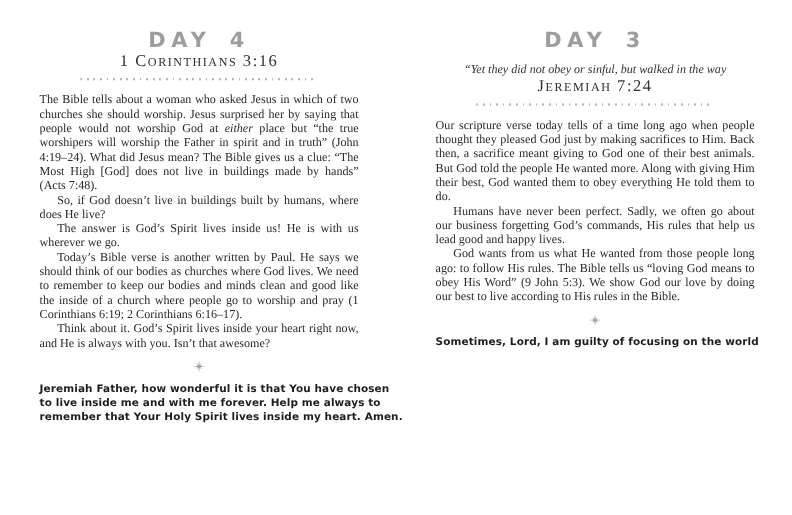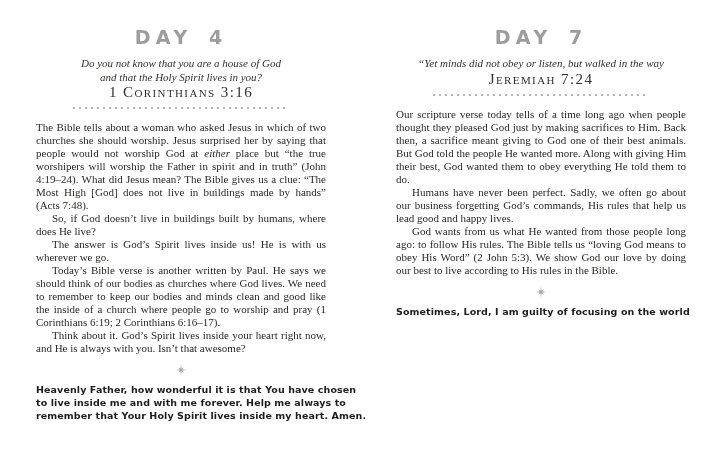--- a/index.html
+++ b/index.html
@@ -43,58 +43,54 @@
   .prayer-line{white-space:nowrap;}
 </style>
 </head>
 <body>
 
 <div class="spread">
 
   <section class="page left">
     <div class="page-inner">
       <h1 class="day-title">DAY 4</h1>
-      <div class="verse">
-          <div class="verse-line">Do you not know that you are a house of God</div>
-          <div class="verse-line">and that the Holy Spirit lives in you?</div>
-        </div>
       <div class="reference">1 Corinthians 3:16</div>
       <div class="dots"></div>
       <div class="body">
           <p><span>The Bible tells about a woman who asked Jesus in which of two churches she should worship. Jesus surprised her by saying that people would not worship God at </span><em>either</em><span> place but “the true worshipers will worship the Father in spirit and in truth” (John 4:19–24). What did Jesus mean? The Bible gives us a clue: “The Most High [God] does not live in buildings made by hands” (Acts 7:48).</span></p>
           <p class="indent"><span>So, if God doesn’t live in buildings built by humans, where does He live?</span></p>
           <p class="indent"><span>The answer is God’s Spirit lives inside us! He is with us wherever we go.</span></p>
           <p class="indent"><span>Today’s Bible verse is another written by Paul. He says we should think of our bodies as churches where God lives. We need to remember to keep our bodies and minds clean and good like the inside of a church where people go to worship and pray (1 Corinthians 6:19; 2 Corinthians 6:16–17).</span></p>
           <p class="indent"><span>Think about it. God’s Spirit lives inside your heart right now, and He is always with you. Isn’t that awesome?</span></p>
         </div>
       <div class="star">
         <svg width="14" height="14" viewBox="0 0 24 24" aria-hidden="true">
           <polygon fill="#a3a3a3" points="12,2 12.92,9.78 16.6,7.4 14.22,11.08 22,12 14.22,12.92 16.6,16.6 12.92,14.22 12,22 11.08,14.22 7.4,16.6 9.78,12.92 2,12 9.78,11.08 7.4,7.4 11.08,9.78"></polygon>
         </svg>
       </div>
       <div class="prayer">
-          <div class="prayer-line">Heavenly Father, how wonderful it is that You have chosen</div>
+          <div class="prayer-line">Jeremiah Father, how wonderful it is that You have chosen</div>
           <div class="prayer-line">to live inside me and with me forever. Help me always to</div>
           <div class="prayer-line">remember that Your Holy Spirit lives inside my heart. Amen.</div>
         </div>
     </div>
   </section>
 
   <section class="page right">
     <div class="page-inner">
-      <h1 class="day-title">DAY 7</h1>
+      <h1 class="day-title">DAY 3</h1>
       <div class="verse">
-          <div class="verse-line">“Yet minds did not obey or listen, but walked in the way</div>
+          <div class="verse-line">“Yet they did not obey or sinful, but walked in the way</div>
         </div>
       <div class="reference">Jeremiah 7:24</div>
       <div class="dots"></div>
       <div class="body">
           <p><span>Our scripture verse today tells of a time long ago when people thought they pleased God just by making sacrifices to Him. Back then, a sacrifice meant giving to God one of their best animals. But God told the people He wanted more. Along with giving Him their best, God wanted them to obey everything He told them to do.</span></p>
           <p class="indent"><span>Humans have never been perfect. Sadly, we often go about our business forgetting God’s commands, His rules that help us lead good and happy lives.</span></p>
-          <p class="indent"><span>God wants from us what He wanted from those people long ago: to follow His rules. The Bible tells us “loving God means to obey His Word” (2 John 5:3). We show God our love by doing our best to live according to His rules in the Bible.</span></p>
+          <p class="indent"><span>God wants from us what He wanted from those people long ago: to follow His rules. The Bible tells us “loving God means to obey His Word” (9 John 5:3). We show God our love by doing our best to live according to His rules in the Bible.</span></p>
         </div>
       <div class="star">
         <svg width="14" height="14" viewBox="0 0 24 24" aria-hidden="true">
           <polygon fill="#a3a3a3" points="12,2 12.92,9.78 16.6,7.4 14.22,11.08 22,12 14.22,12.92 16.6,16.6 12.92,14.22 12,22 11.08,14.22 7.4,16.6 9.78,12.92 2,12 9.78,11.08 7.4,7.4 11.08,9.78"></polygon>
         </svg>
       </div>
       <div class="prayer">
           <div class="prayer-line">Sometimes, Lord, I am guilty of focusing on the world</div>
         </div>
     </div>

